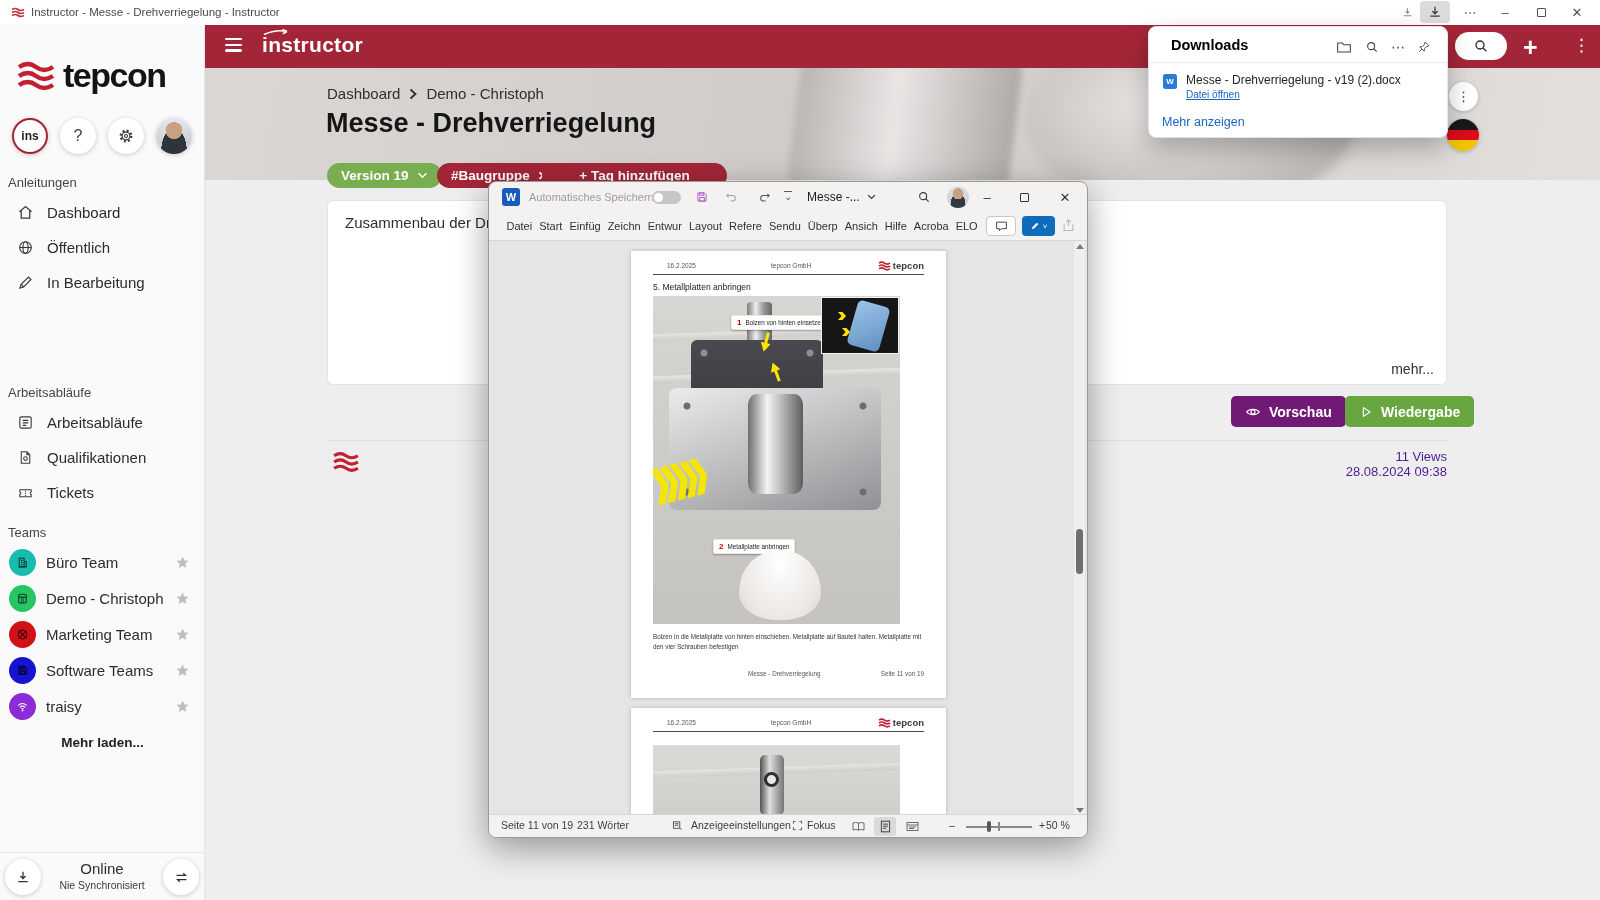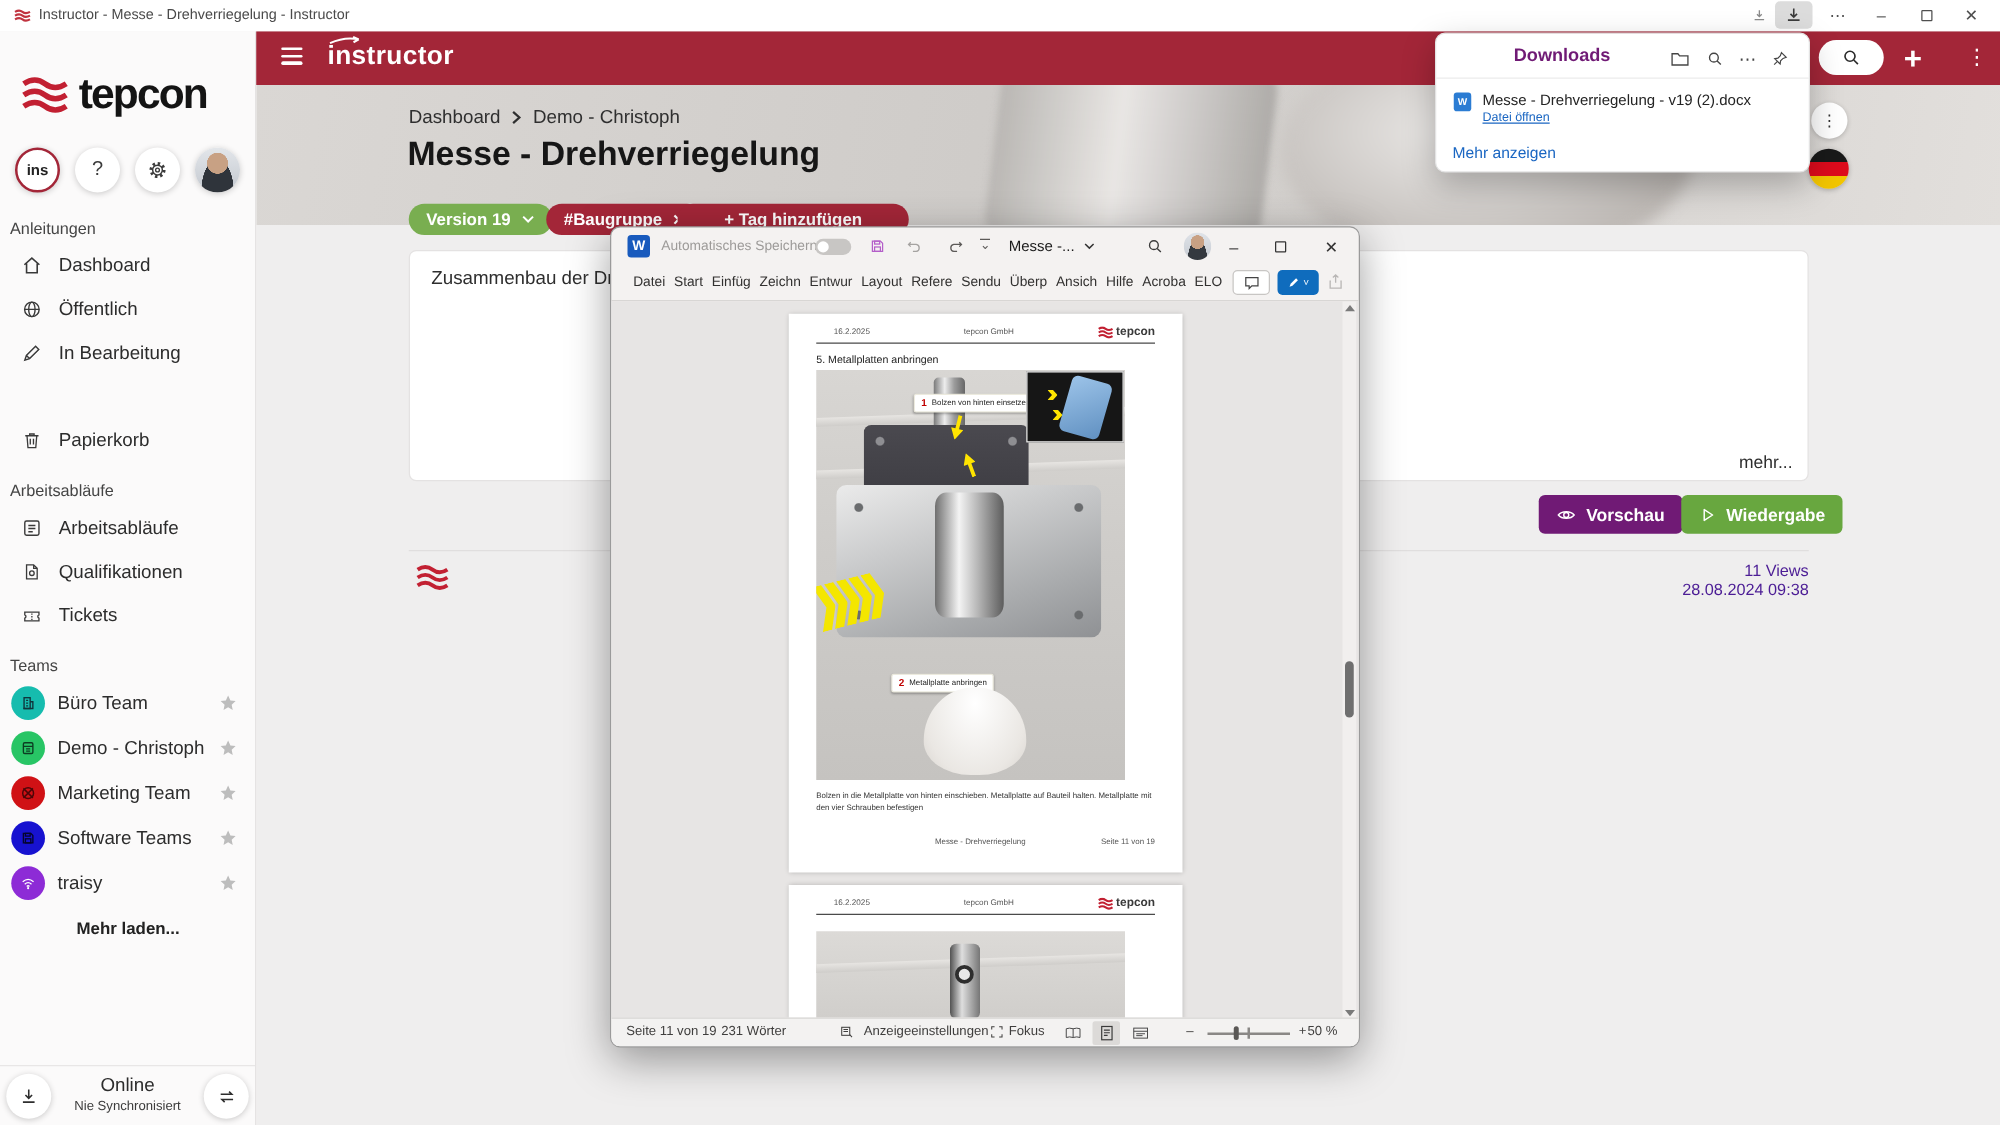--- a/index.html
+++ b/index.html
@@ -110,21 +110,21 @@
   .statusbar {position:absolute;left:0;bottom:0;width:100%;height:23px;background:#f3f2f1;border-top:1px solid #d8d6d4;font-size:10.5px;color:#3f3e3d;}
   .st-item {position:absolute;top:4px;display:flex;align-items:center;gap:4px;cursor:pointer;white-space:nowrap;}
   .view-ic {position:absolute;top:2px;width:22px;height:19px;display:flex;align-items:center;justify-content:center;cursor:pointer;border-radius:2px;}
   .view-active {background:#dcdad8;}
   .zoom-track {position:absolute;left:477px;top:11px;width:66px;height:1.5px;background:#8a8886;}
   .zoom-tick {position:absolute;left:509px;top:7px;width:1.5px;height:9px;background:#8a8886;}
   .zoom-thumb {position:absolute;left:498px;top:6px;width:4px;height:11px;background:#5a5856;border-radius:2px;cursor:pointer;}
 
   
   .dl-popup {position:absolute;left:1148px;top:26px;width:300px;height:112px;background:#fff;border:1px solid #e3e3e3;border-radius:8px;box-shadow:0 10px 26px rgba(0,0,0,.26);z-index:9;}
-  .dl-title {position:absolute;left:22px;top:10px;font-size:14.5px;font-weight:bold;color:#701a75;margin-left:40px;}
+  .dl-title {position:absolute;left:22px;top:10px;font-size:14.5px;font-weight:bold;color:#000000;}
   .dl-hd-ic {position:absolute;top:11px;width:22px;height:18px;display:flex;align-items:center;justify-content:center;color:#454545;cursor:pointer;}
   .dl-div {position:absolute;left:0;top:35px;width:100%;height:1px;background:#ececec;}
   .dl-file-ic {position:absolute;left:14px;top:47px;width:14px;height:15px;background:#2b7cd3;border-radius:2.5px;color:#fff;font-size:8px;font-weight:bold;display:flex;align-items:center;justify-content:center;}
   .dl-name {position:absolute;left:37px;top:46px;font-size:12px;color:#242424;white-space:nowrap;}
   .dl-open {position:absolute;left:37px;top:62px;font-size:10px;color:#1a66c2;text-decoration:underline;cursor:pointer;}
   .dl-more {position:absolute;left:13px;top:88px;font-size:12.5px;color:#1a66c2;cursor:pointer;}
 </style>
 </head>
 <body>
 
@@ -200,26 +200,20 @@
             <path d="M3.8 12 H20.2"></path>
           </g>
         </svg>
       <span>Öffentlich</span>
     </div>
     <div class="nav-item" style="top:242px">
       <svg class="nico" viewBox="0 0 24 24">
           <path d="M4 20 L5.8 14.6 L16.2 4.2 L19.8 7.8 L9.4 18.2 Z M5.8 14.6 L9.4 18.2" fill="none" stroke="currentColor" stroke-width="1.6"></path>
         </svg>
       <span>In Bearbeitung</span>
-    </div>
-    <div class="nav-item" style="top:312px">
-      <svg class="nico" viewBox="0 0 24 24">
-          <path d="M4.5 6.5 H19.5 M9.5 6.5 V4.5 H14.5 V6.5 M6.5 6.5 L7.6 20 H16.4 L17.5 6.5 M10.2 10 V16.5 M13.8 10 V16.5" fill="none" stroke="currentColor" stroke-width="1.5"></path>
-        </svg>
-      <span>Papierkorb</span>
     </div>
 
     <div class="sec-label" style="top:360px">Arbeitsabläufe</div>
     <div class="nav-item" style="top:382px">
       <svg class="nico" viewBox="0 0 24 24">
           <g fill="none" stroke="currentColor" stroke-width="1.6">
             <rect x="4" y="4" width="16" height="16" rx="2"></rect>
             <path d="M8 9 H16 M8 12.5 H16 M8 16 H13"></path>
           </g>
         </svg>

